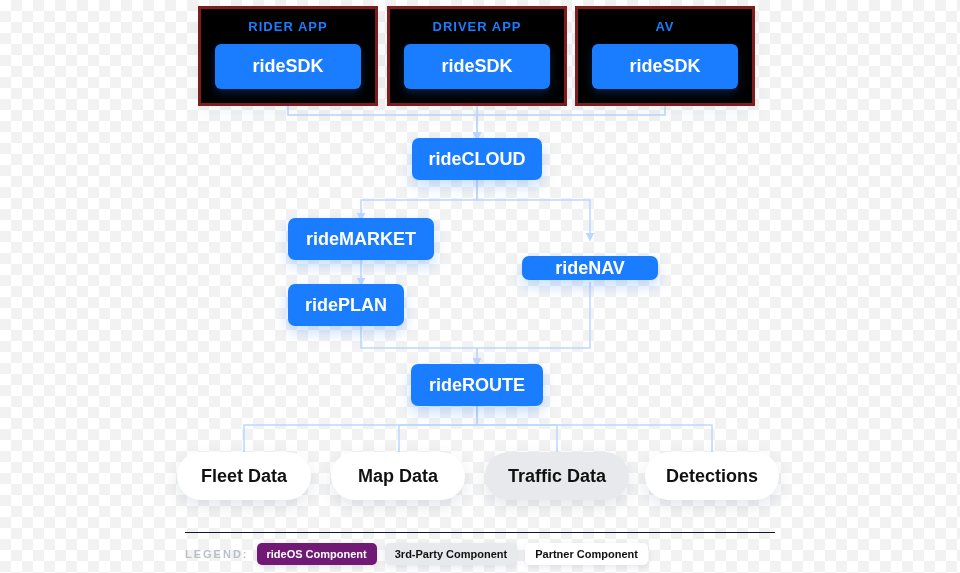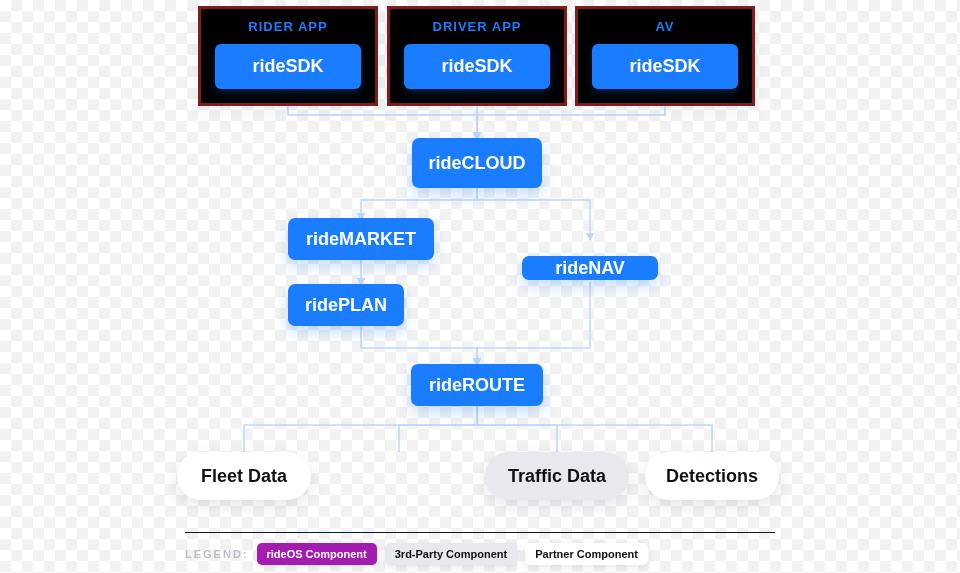--- a/index.html
+++ b/index.html
@@ -96,21 +96,21 @@
   }
   .legend-chip {
     border-radius: 5px;
     padding: 5px 10px;
     font-weight: 600;
     font-size: 11px;
     color: #111;
     background: #fff;
     box-shadow: 0 2px 6px rgba(40,60,100,0.12);
   }
-  .legend-chip.blue { background:#a21caf; color:#fff; }
+  .legend-chip.blue { background:#701a75; color:#fff; }
   .legend-chip.muted { background:#e8e9ec; }
 </style>
 </head>
 <body>
 
 <div class="canvas">
 
   <svg class="connectors">
     <defs>
       <marker id="arrow" viewBox="0 0 10 10" refX="6" refY="5" markerWidth="6" markerHeight="6" orient="auto-start-reverse">
@@ -145,27 +145,28 @@
   </div>
   <div class="app-card" style="left:387px; top:6px; width:180px;">
     <div class="app-title">DRIVER APP</div>
     <div class="sdk-btn">rideSDK</div>
   </div>
   <div class="app-card" style="left:575px; top:6px; width:180px;">
     <div class="app-title">AV</div>
     <div class="sdk-btn">rideSDK</div>
   </div>
 
-  <div class="node" style="left:412px; top:138px; width:130px; height:50px;">rideCLOUD</div>
+  <div class="node" style="left:412px; top:138px; width:130px; height:42px;">rideCLOUD</div>
   <div class="node" style="left:288px; top:218px; width:146px; height:42px;">rideMARKET</div>
   <div class="node" style="left:288px; top:284px; width:116px; height:42px;">ridePLAN</div>
   <div class="node" style="left:522px; top:256px; width:136px; height:24px;">rideNAV</div>
   <div class="node" style="left:411px; top:364px; width:132px; height:42px;">rideROUTE</div>
 
   <div class="pill" style="left:177px; top:452px; width:134px; height:48px;">Fleet Data</div>
+  <div class="pill" style="left:331px; top:452px; width:134px; height:48px;">Map Data</div>
   <div class="pill muted" style="left:485px; top:452px; width:144px; height:48px;">Traffic Data</div>
   <div class="pill" style="left:645px; top:452px; width:134px; height:48px;">Detections</div>
 
   <div class="legend-row">
     <span class="legend-label">LEGEND:</span>
     <span class="legend-chip blue">rideOS Component</span>
     <span class="legend-chip muted">3rd-Party Component</span>
     <span class="legend-chip">Partner Component</span>
   </div>
 

